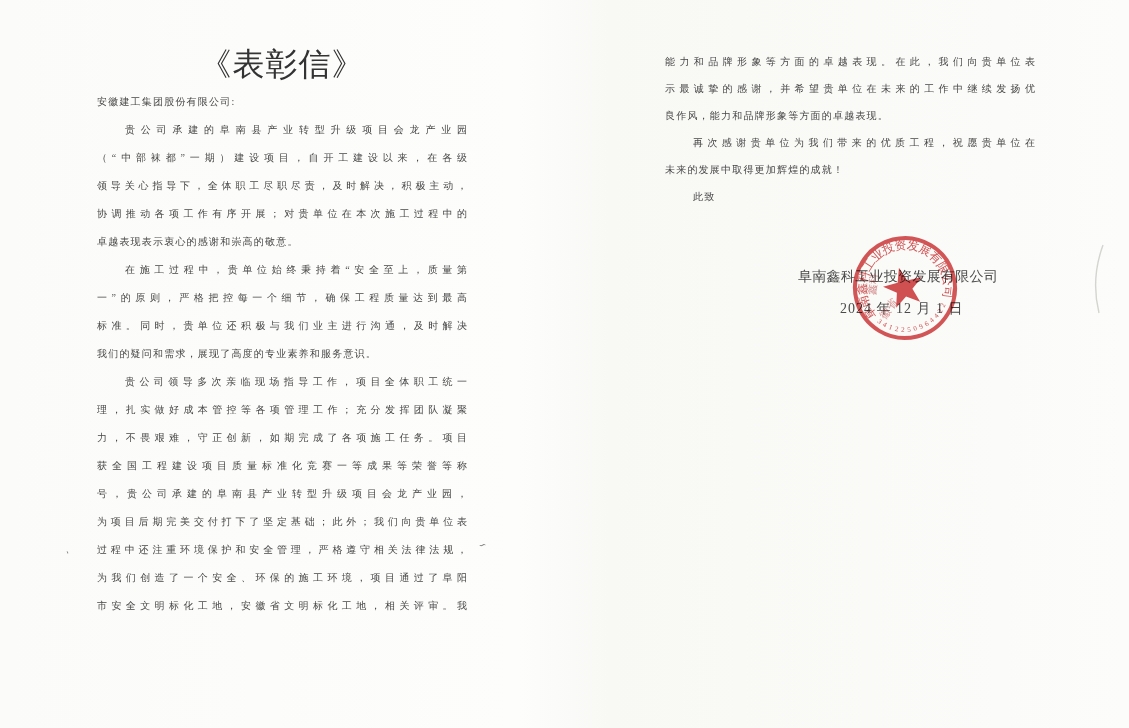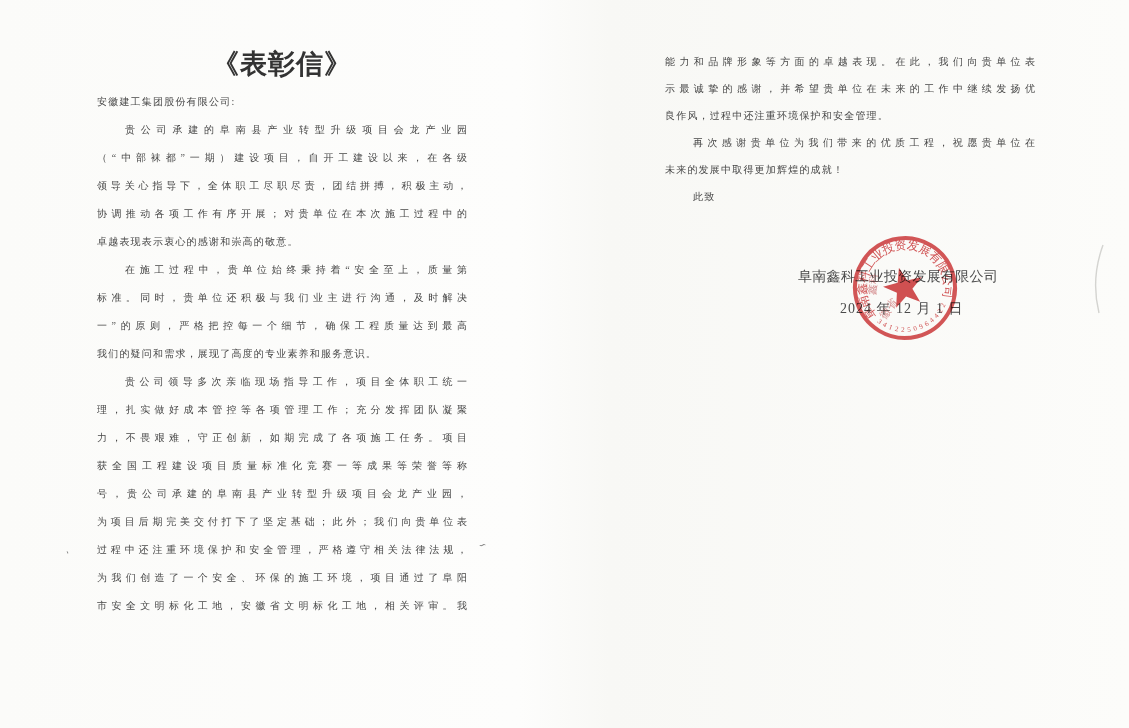--- a/index.html
+++ b/index.html
@@ -9,21 +9,21 @@
     overflow:hidden;
     background:linear-gradient(90deg,#fbfbf9 0%,#fdfdfc 46%,#f8f8f5 54%,#fcfcfa 100%);
     font-family:"Liberation Serif","DejaVu Serif",serif;
     color:#474747;
   }
   .page{position:absolute;top:48px;width:370px;}
   .page-left{left:97px;top:50px;}
   .page-right{left:665px;top:48px;}
   .doc-title{
     text-align:center;
-    font-size:27px;font-weight:700;color:#333333;
+    font-size:32px;font-weight:400;color:#333333;
     letter-spacing:1px;line-height:28px;margin-bottom:10px;
   }
   .line{
     font-size:10px;line-height:28px;
     text-align:justify;text-align-last:justify;
     text-justify:inter-character;
     white-space:normal;
     color:#474747;
   }
   .page-right .line{line-height:27px;}
@@ -48,44 +48,44 @@
 <body>
 
 <div class="canvas">
 
   <div class="page page-left">
     <div class="doc-title">《表彰信》</div>
     <div>
         <div class="line nojust">安徽建工集团股份有限公司:</div>
         <div class="line indent">贵公司承建的阜南县产业转型升级项目会龙产业园</div>
         <div class="line">（“中部袜都”一期）建设项目，自开工建设以来，在各级</div>
-        <div class="line">领导关心指导下，全体职工尽职尽责，团结拼搏，积极主动，</div>
+        <div class="line">领导关心指导下，全体职工尽职尽责，及时解决，积极主动，</div>
         <div class="line">协调推动各项工作有序开展；对贵单位在本次施工过程中的</div>
         <div class="line nojust">卓越表现表示衷心的感谢和崇高的敬意。</div>
         <div class="line indent">在施工过程中，贵单位始终秉持着“安全至上，质量第</div>
+        <div class="line">一”的原则，严格把控每一个细节，确保工程质量达到最高</div>
         <div class="line">标准。同时，贵单位还积极与我们业主进行沟通，及时解决</div>
-        <div class="line">一”的原则，严格把控每一个细节，确保工程质量达到最高</div>
         <div class="line nojust">我们的疑问和需求，展现了高度的专业素养和服务意识。</div>
         <div class="line indent">贵公司领导多次亲临现场指导工作，项目全体职工统一</div>
         <div class="line">理，扎实做好成本管控等各项管理工作；充分发挥团队凝聚</div>
         <div class="line">力，不畏艰难，守正创新，如期完成了各项施工任务。项目</div>
         <div class="line">获全国工程建设项目质量标准化竞赛一等成果等荣誉等称</div>
         <div class="line">号，贵公司承建的阜南县产业转型升级项目会龙产业园，</div>
         <div class="line">为项目后期完美交付打下了坚定基础；此外；我们向贵单位表</div>
         <div class="line">过程中还注重环境保护和安全管理，严格遵守相关法律法规，</div>
         <div class="line">为我们创造了一个安全、环保的施工环境，项目通过了阜阳</div>
         <div class="line">市安全文明标化工地，安徽省文明标化工地，相关评审。我</div>
       </div>
   </div>
 
   <div class="page page-right">
     <div>
         <div class="line">能力和品牌形象等方面的卓越表现。在此，我们向贵单位表</div>
         <div class="line">示最诚挚的感谢，并希望贵单位在未来的工作中继续发扬优</div>
-        <div class="line nojust">良作风，过程中还注重环境保护和安全管理。</div>
+        <div class="line nojust">良作风，能力和品牌形象等方面的卓越表现。</div>
         <div class="line indent">再次感谢贵单位为我们带来的优质工程，祝愿贵单位在</div>
         <div class="line nojust">未来的发展中取得更加辉煌的成就！</div>
         <div class="line indent nojust">此致</div>
       </div>
   </div>
 
   <div class="sig sig-company">阜南鑫科工业投资发展有限公司</div>
   <div class="sig sig-date">2024 年 12 月 1 日</div>
 
   <svg class="seal" viewBox="0 0 120 120" xmlns="http://www.w3.org/2000/svg">

